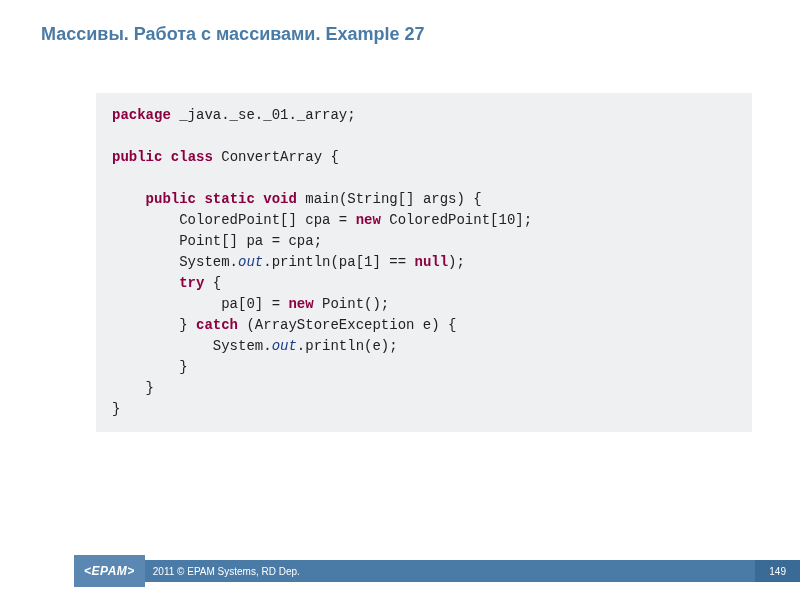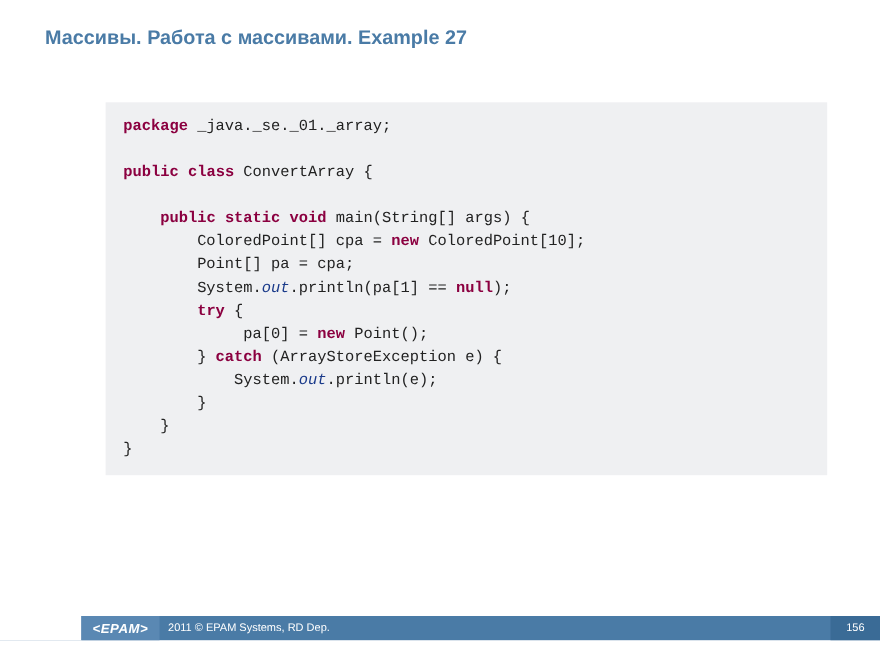--- a/index.html
+++ b/index.html
@@ -36,21 +36,21 @@
       height: 22px;
       background: #4a7ba6;
       display: flex;
       align-items: center;
       color: #fff;
       font-size: 10px;
     }
     .footer-gap { width: 74px; height: 22px; background: #fff; }
     .footer-logo {
       background: #5a88b3;
-      height: 22px;
+      height: 32px;
       display: flex;
       align-items: center;
       padding: 0 10px;
       font-weight: bold;
       font-size: 12px;
       letter-spacing: 0.5px;
       font-style: italic;
     }
     .footer-text { padding-left: 8px; flex: 1; }
     .footer-page {
@@ -80,14 +80,14 @@
 <span>        } </span><span class="kw">catch</span><span> (ArrayStoreException e) {</span>
 <span>            System.</span><span class="field">out</span><span>.println(e);</span>
 <span>        }</span>
 <span>    }</span>
 <span>}</span></div>
 
 <div class="footer">
   <div class="footer-gap"></div>
   <div class="footer-logo">&lt;EPAM&gt;</div>
   <div class="footer-text">2011 © EPAM Systems, RD Dep.</div>
-  <div class="footer-page">156</div>
+  <div class="footer-page">149</div>
 </div>
 
 </body></html>

